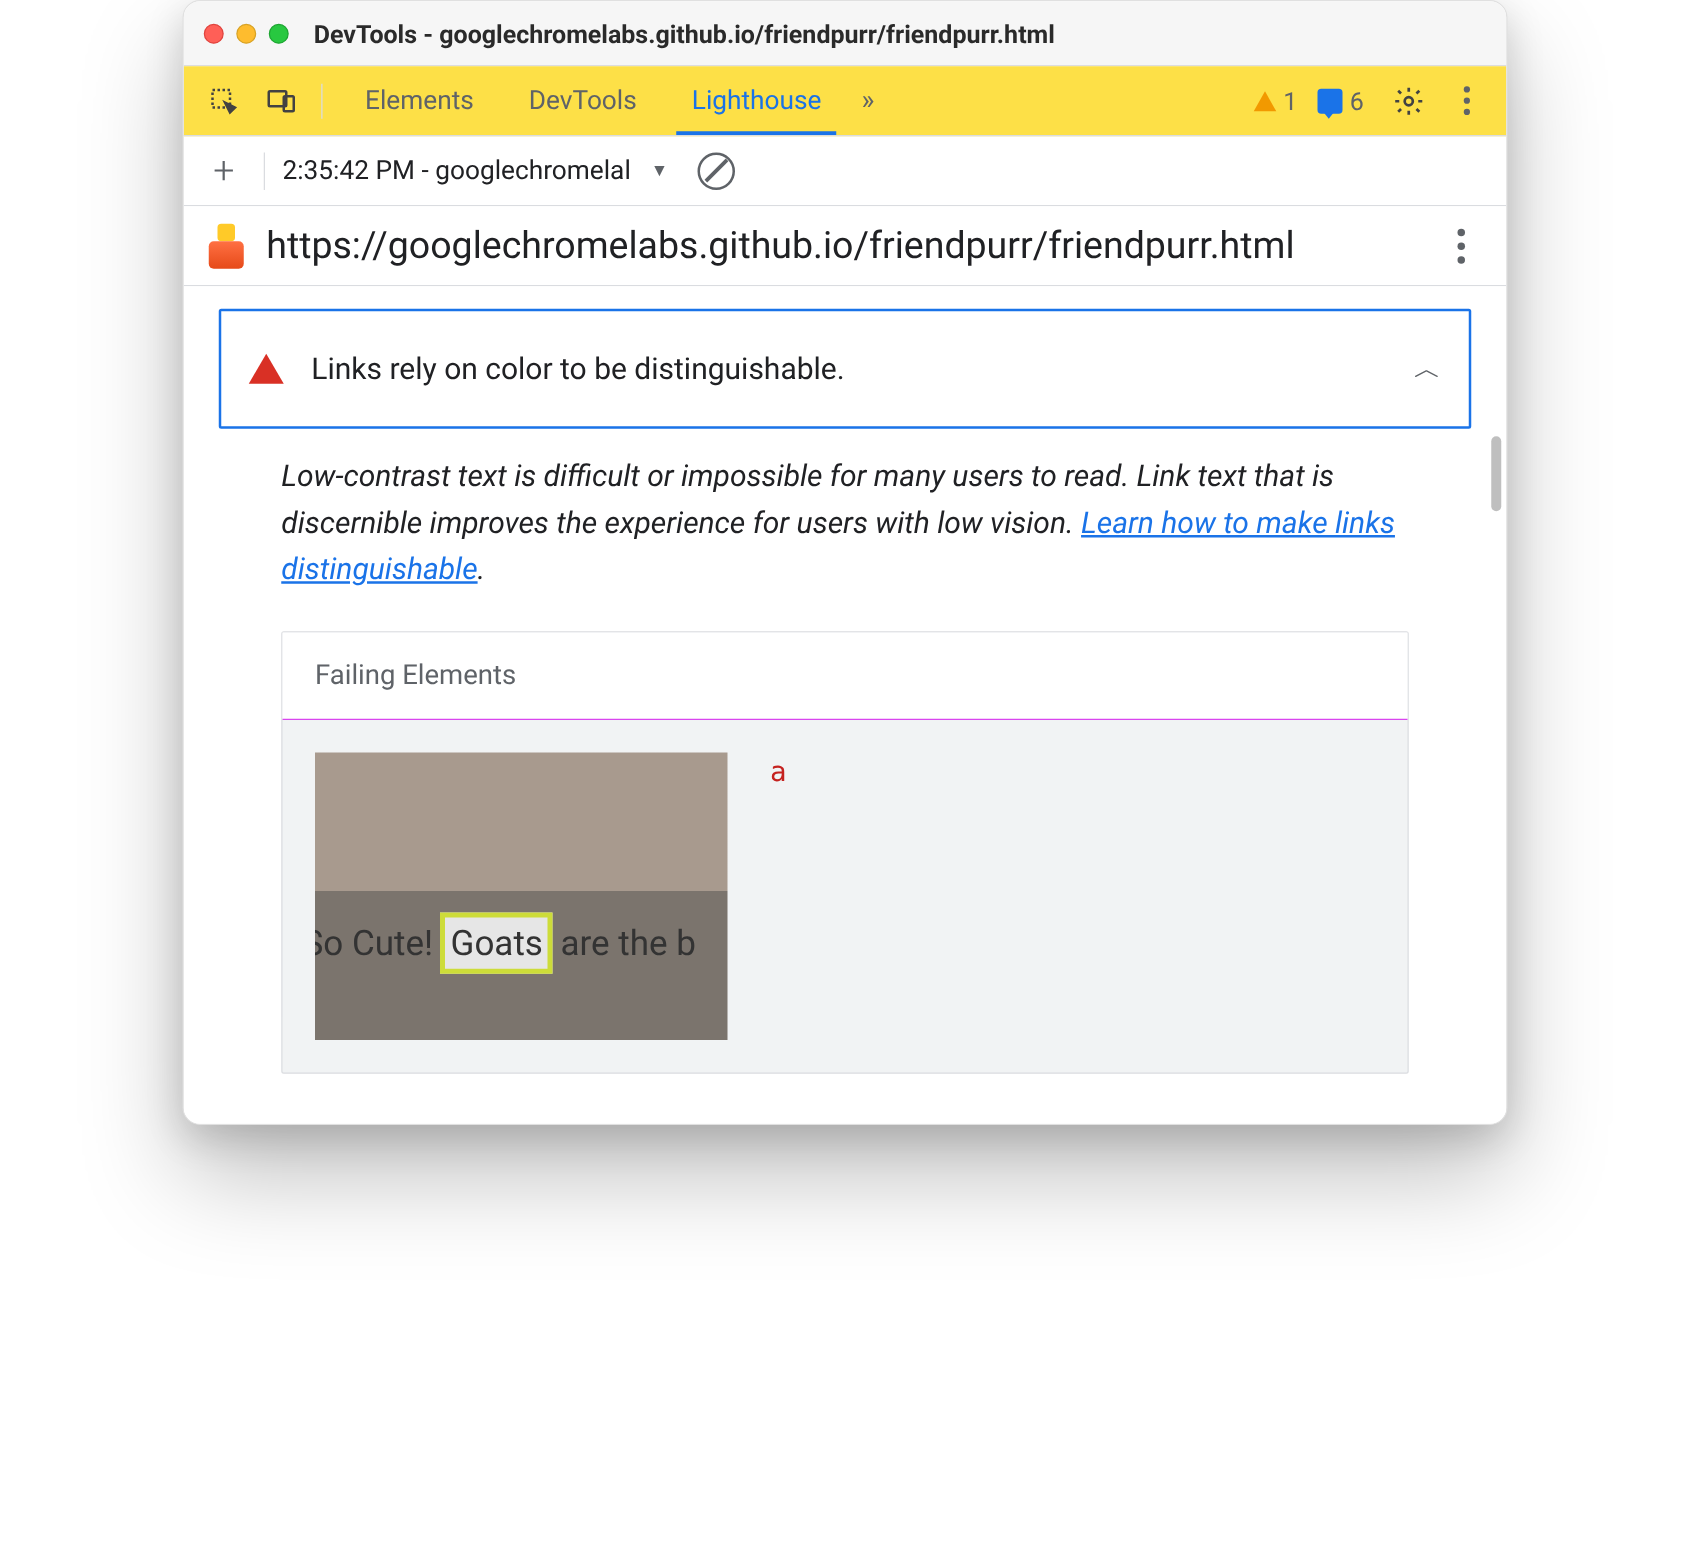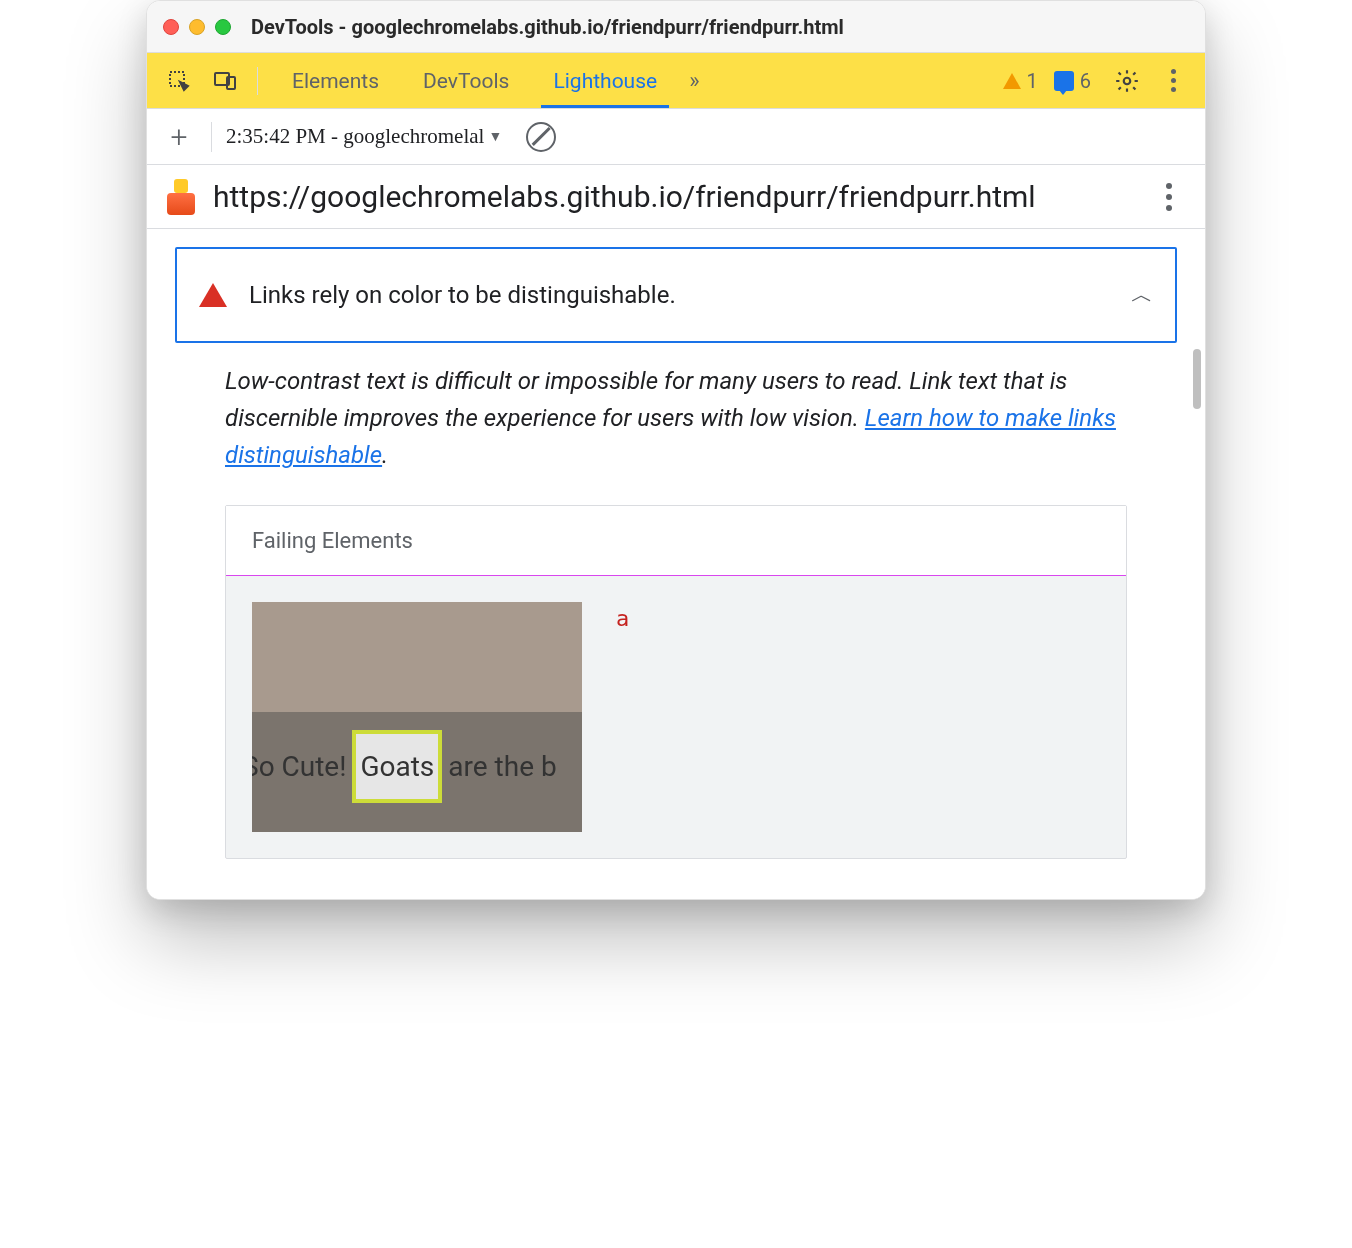--- a/index.html
+++ b/index.html
@@ -110,21 +110,21 @@
     display: flex;
     align-items: center;
     padding: 0 14px;
     gap: 14px;
   }
   .plus-btn {
     width: 36px; height: 36px; display:flex; align-items:center; justify-content:center;
     font-size: 30px; color: #5f6368; font-weight: 300; cursor: pointer;
   }
   .subbar-divider { width: 1px; height: 30px; background: #dadce0; }
-  .run-select { display:flex; align-items:center; gap: 4px; color: #202124; font-size: 21px; cursor:pointer;font-family:Liberation Serif, serif;}
+  .run-select { display:flex; align-items:center; gap: 16px; color: #202124; font-size: 21px; cursor:pointer;}
   .run-select .caret { font-size: 14px; color: #5f6368; }
   .clear-btn {
     width: 30px; height: 30px;
     border: 2.5px solid #5f6368; border-radius: 50%;
     display:flex; align-items:center; justify-content:center;
     position: relative; cursor:pointer;
     margin-left: 10px;
   }
   .clear-btn::after {
     content: ""; width: 24px; height: 2.5px; background: #5f6368;
@@ -233,21 +233,21 @@
     top: 128px; left: -10px; right: -10px;
     font-size: 28px;
     color: #333;
     white-space: nowrap;
     display: flex;
     align-items: center;
     gap: 6px;
   }
   .thumb .hl {
     display: inline-block;
-    padding: 16px 4px;
+    padding: 4px 4px;
     border: 4px solid #cddc39;
     background: #e6e6e6;
   }
   .tag-label {
     font-family: ui-monospace, Menlo, Consolas, monospace;
     color: #c5221f;
     font-size: 22px;
     padding-top: 4px;
   }
 </style>

